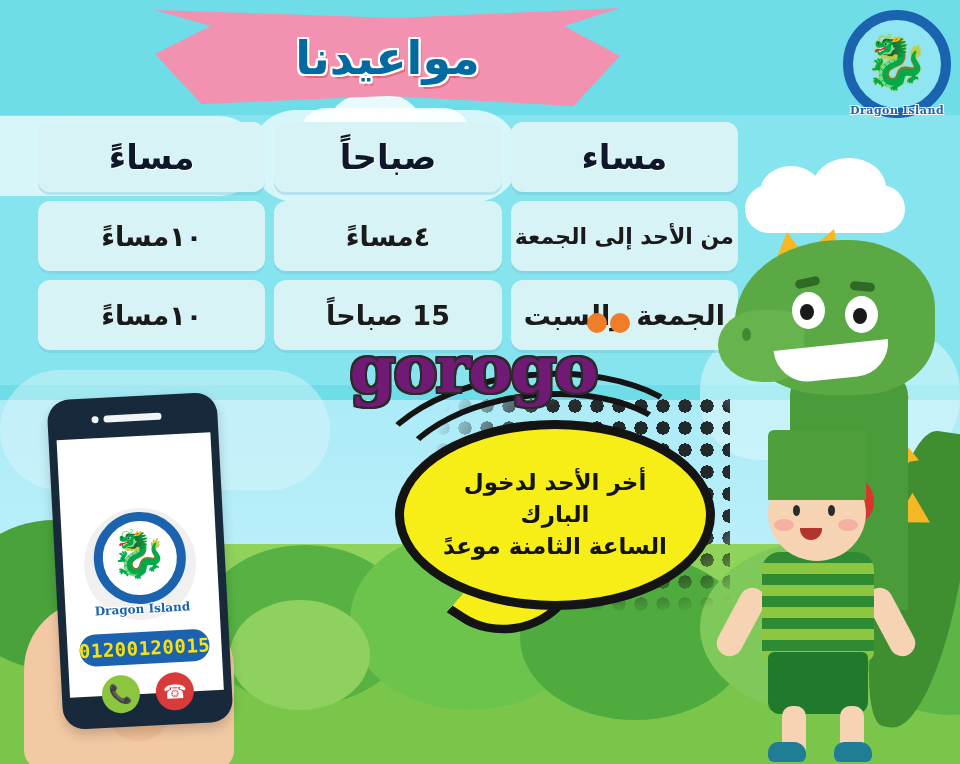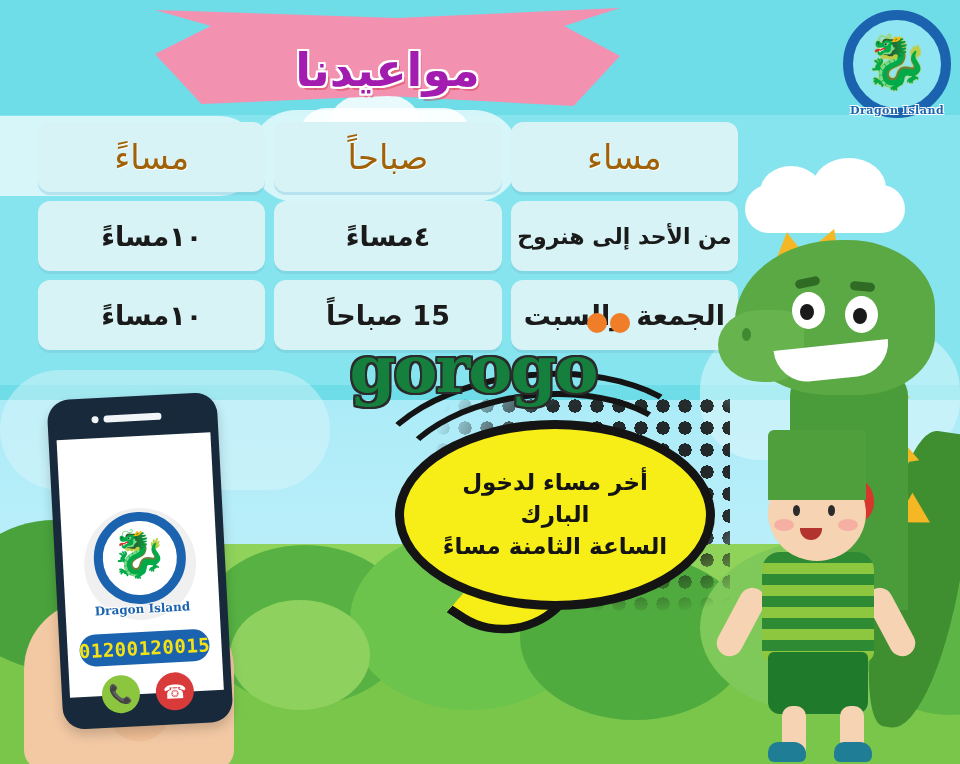--- a/index.html
+++ b/index.html
@@ -62,23 +62,23 @@
   .banner-wrap{
     position:absolute;left:155px;top:8px;width:465px;height:100px;
   }
   .banner{
     position:absolute;left:0;top:0;width:465px;height:100px;
     background:#f391b1;
     clip-path:polygon(0% 2%, 12% 18%, 0% 46%, 10% 96%, 50% 88%, 90% 98%, 100% 48%, 88% 18%, 100% 0%, 52% 10%);
     filter:drop-shadow(0 5px 0 rgba(120,180,205,.28));
   }
   .banner-text{
-    position:absolute;left:0;top:12px;width:465px;height:100px;
+    position:absolute;left:0;top:0;width:465px;height:100px;
     display:flex;align-items:center;justify-content:center;
-    color:#a21caf;
+    color:#0369a1;
     font-size:46px;font-weight:700;
     direction:rtl;
     letter-spacing:1px;
     text-shadow:
       2px 0 0 #fff,-2px 0 0 #fff,0 2px 0 #fff,0 -2px 0 #fff,
       2px 2px 0 #fff,-2px 2px 0 #fff,2px -2px 0 #fff,-2px -2px 0 #fff,
       3px 4px 0 rgba(200,30,40,.35);
   }
 
   
@@ -113,21 +113,21 @@
   .row{display:flex;gap:9px;}
   .cell{
     flex:1;height:70px;
     background:#d8f3f6;
     border-radius:12px;
     display:flex;align-items:center;justify-content:center;
     box-shadow:0 3px 0 rgba(120,190,210,.35);
     text-align:center;
   }
   .cell.head span{
-    color:#a16207;font-size:34px;font-weight:400;
+    color:#0f172a;font-size:34px;font-weight:700;
     text-shadow:1px 1px 0 rgba(255,255,255,.9);
   }
   .cell.body span{
     color:#1a1a1a;font-size:27px;font-weight:700;
   }
   .cell.body.small span{font-size:22px;}
 
   
   .bubble{
     position:absolute;left:395px;top:420px;width:320px;height:190px;
@@ -293,21 +293,21 @@
     position:absolute;width:38px;height:20px;background:#1f7d96;border-radius:10px 12px 6px 6px;
   }
 
   
   .wm{
     position:absolute;left:303px;top:338px;width:340px;
     text-align:center;pointer-events:none;
   }
   .wm-logo{
     font-size:66px;font-weight:700;line-height:.95;
-    color:#15803d;letter-spacing:-2px;
+    color:#701a75;letter-spacing:-2px;
     font-family:"DejaVu Serif","Liberation Serif",serif;
     text-shadow:
       2px 0 0 #2b2b2b,-2px 0 0 #2b2b2b,0 2px 0 #2b2b2b,0 -2px 0 #2b2b2b,
       2px 2px 0 #2b2b2b,-2px 2px 0 #2b2b2b,2px -2px 0 #2b2b2b,-2px -2px 0 #2b2b2b;
     text-align: center;
   }
   .wm-tag{
     display:inline-block;margin-top:4px;
     background:rgba(192,150,90,.78);
     color:#ffffff;
@@ -373,21 +373,21 @@
       <div class="cell head">
         <span>صباحاً</span>
       </div>
       <div class="cell head">
         <span>مساءً</span>
       </div>
     </div>
 
     <div class="row">
       <div class="cell body small">
-        <span>من الأحد إلى هنروح</span>
+        <span>من الأحد إلى الجمعة</span>
       </div>
       <div class="cell body">
         <span>٤مساءً</span>
       </div>
       <div class="cell body">
         <span>١٠مساءً</span>
       </div>
     </div>
 
     <div class="row">
@@ -441,22 +441,22 @@
   <div class="boy-cheek" style="left:774px;top:519px;"></div>
   <div class="boy-cheek" style="left:838px;top:519px;"></div>
   <div class="boy-mouth"></div>
 
   <div class="swoosh" style="left:364px;top:372px;width:330px;height:180px;transform:rotate(-6deg);"></div>
   <div class="swoosh" style="left:388px;top:392px;width:290px;height:160px;transform:rotate(-6deg);"></div>
 
   <div class="bubble-tail"></div>
   <div class="bubble">
     <div class="bubble-text">
-      <div>أخر مساء لدخول البارك</div>
-      <div>الساعة الثامنة مساءً</div>
+      <div>أخر الأحد لدخول البارك</div>
+      <div>الساعة الثامنة موعدً</div>
     </div>
   </div>
 
   <div class="hand" style="left:24px;top:600px;width:210px;height:170px;border-radius:70px 70px 20px 20px;"></div>
   <div class="hand" style="left:112px;top:630px;width:64px;height:112px;border-radius:32px;transform:rotate(12deg);background:#f0bf96;"></div>
 
   <div class="phone">
     <div class="phone-cam"></div>
     <div class="phone-speaker"></div>
     <div class="phone-screen">

